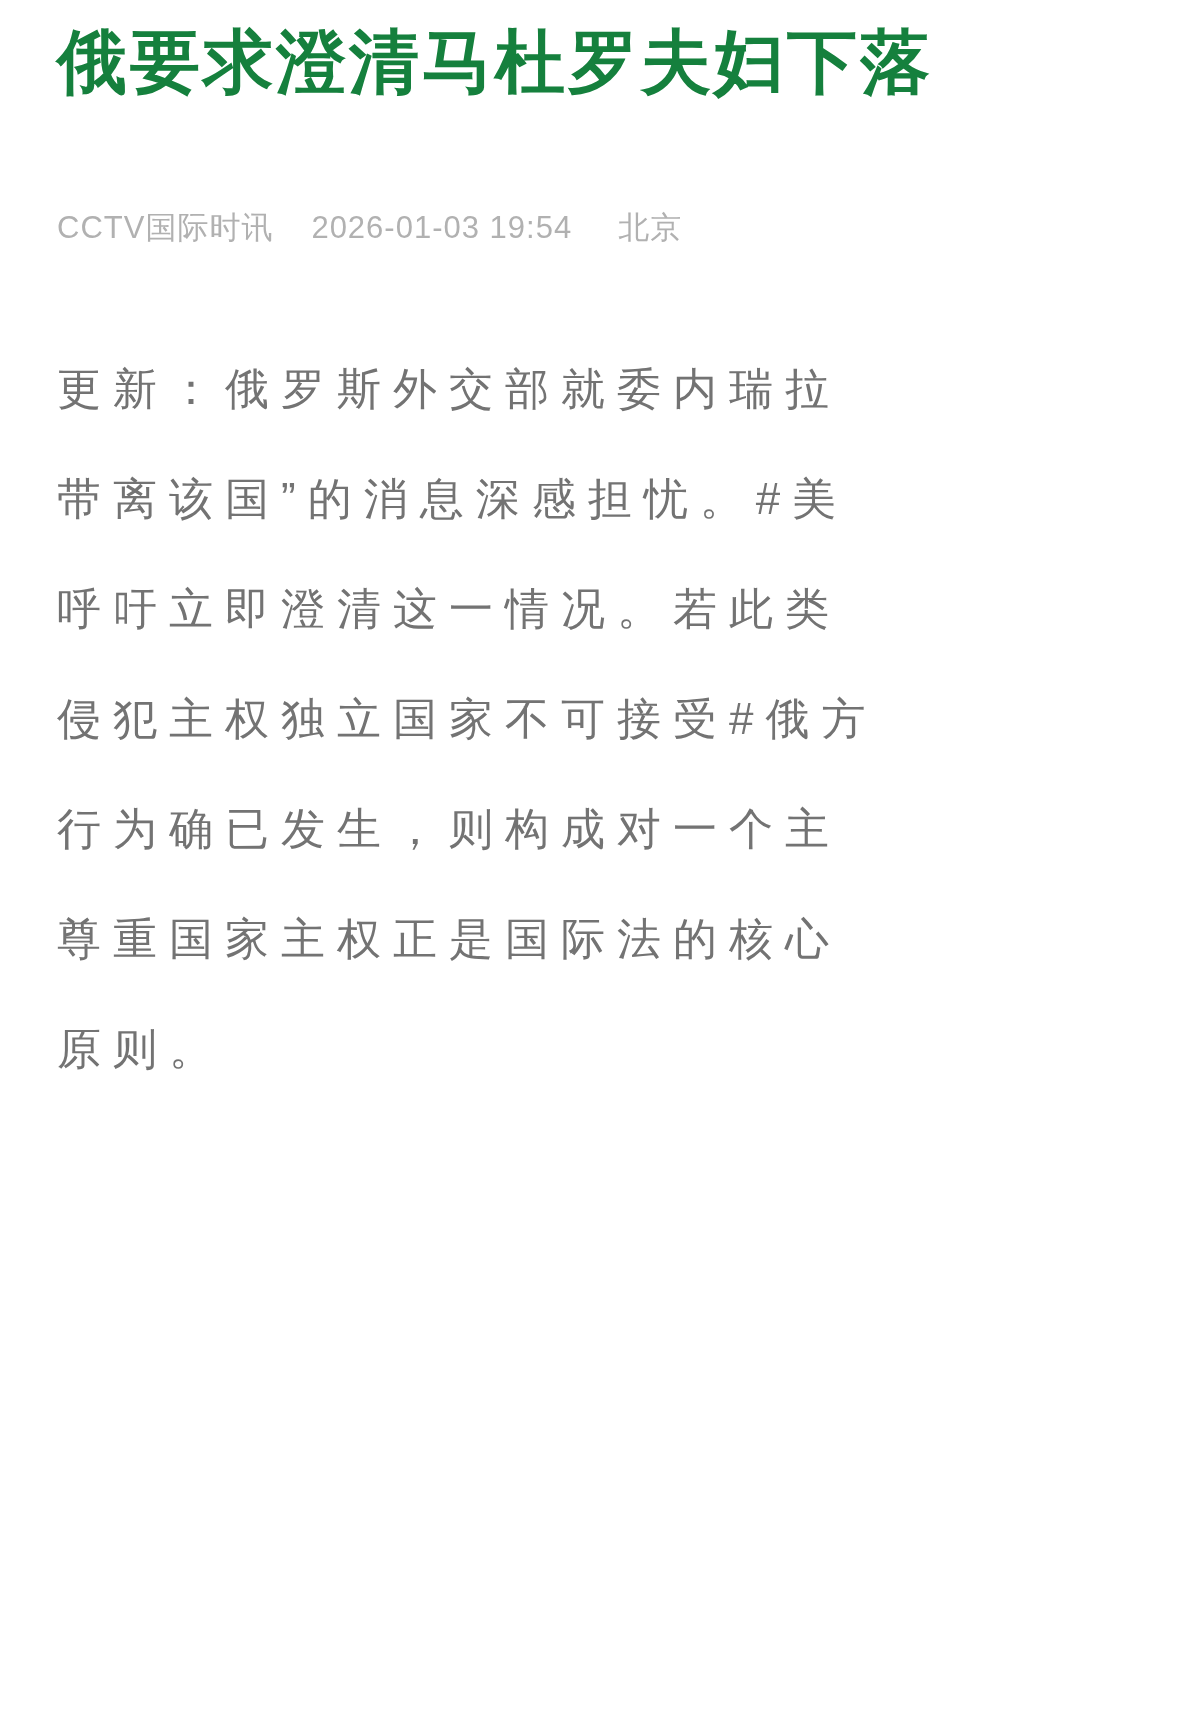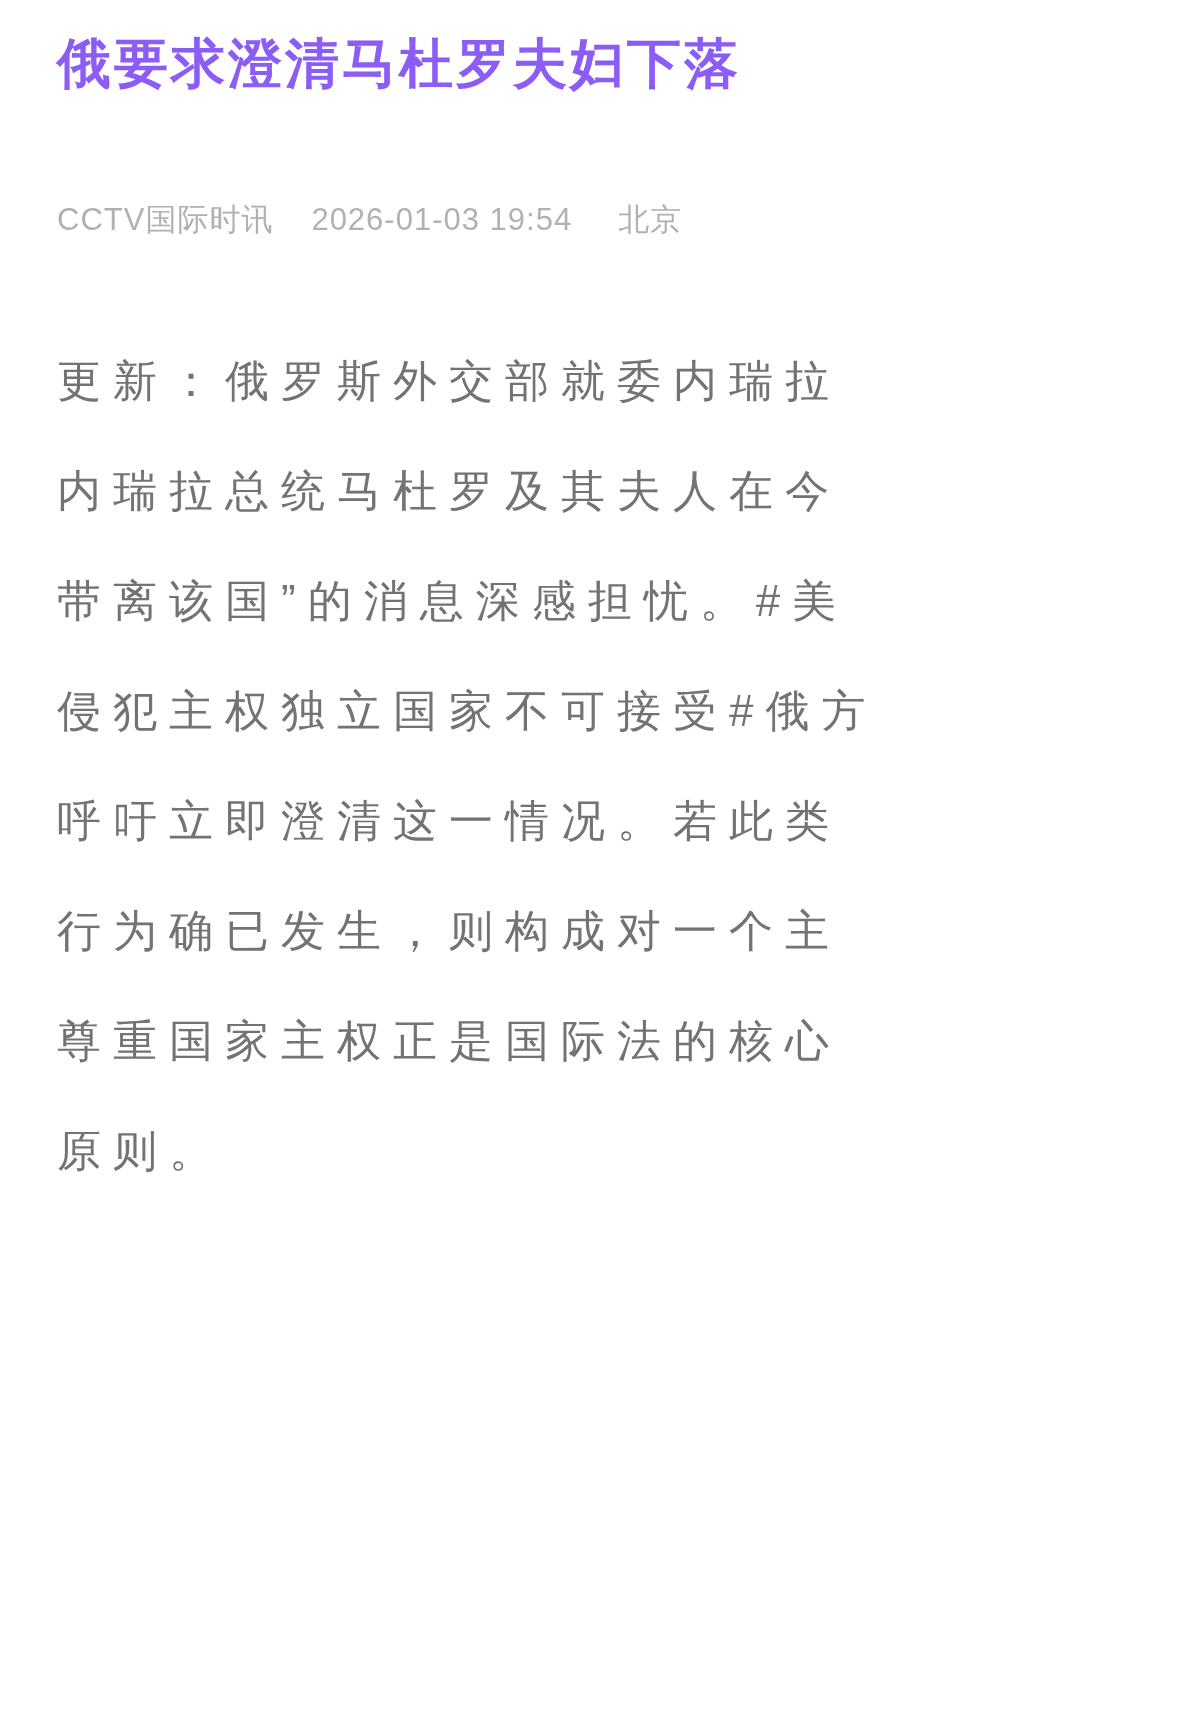--- a/index.html
+++ b/index.html
@@ -13,26 +13,26 @@
     font-family: "Liberation Sans", "DejaVu Sans", sans-serif;
   }
   .page {
     box-sizing: border-box;
     width: 1179px;
     min-height: 1730px;
     padding: 0 57px;
     overflow: hidden;
   }
   .article-title {
-    margin: 32px 0 0 0;
-    font-size: 54px;
+    margin: 22px 0 0 0;
+    font-size: 70px;
     line-height: 1.16;
     font-weight: 700;
     letter-spacing: 3px;
-    color: #8b5cf6;
+    color: #15803d;
     white-space: nowrap;
   }
   .article-meta {
     margin-top: 106px;
     font-size: 31px;
     line-height: 1.2;
     font-weight: 400;
     color: #b1b1b1;
     letter-spacing: 1px;
     white-space: nowrap;
@@ -61,22 +61,21 @@
 <div class="page">
 
   <h1 class="article-title">俄要求澄清马杜罗夫妇下落</h1>
 
   <div class="article-meta">
     <span class="meta-source">CCTV国际时讯</span><span class="meta-datetime">2026-01-03 19:54</span><span class="meta-location">北京</span>
   </div>
 
   <div class="article-body">
     <div class="body-line">更新：俄罗斯外交部就委内瑞拉</div>
-    <div class="body-line">内瑞拉总统马杜罗及其夫人在今</div>
     <div class="body-line">带离该国”的消息深感担忧。#美</div>
+    <div class="body-line">呼吁立即澄清这一情况。若此类</div>
     <div class="body-line">侵犯主权独立国家不可接受#俄方</div>
-    <div class="body-line">呼吁立即澄清这一情况。若此类</div>
     <div class="body-line">行为确已发生，则构成对一个主</div>
     <div class="body-line">尊重国家主权正是国际法的核心</div>
     <div class="body-line">原则。</div>
   </div>
 
 </div>
 
 </body></html>

